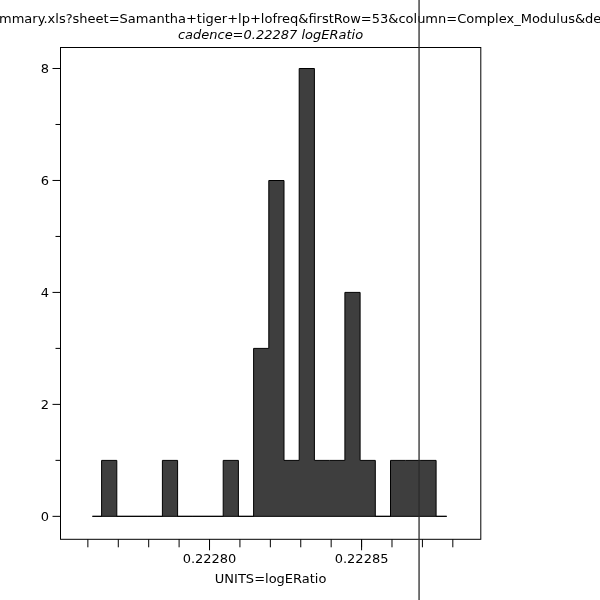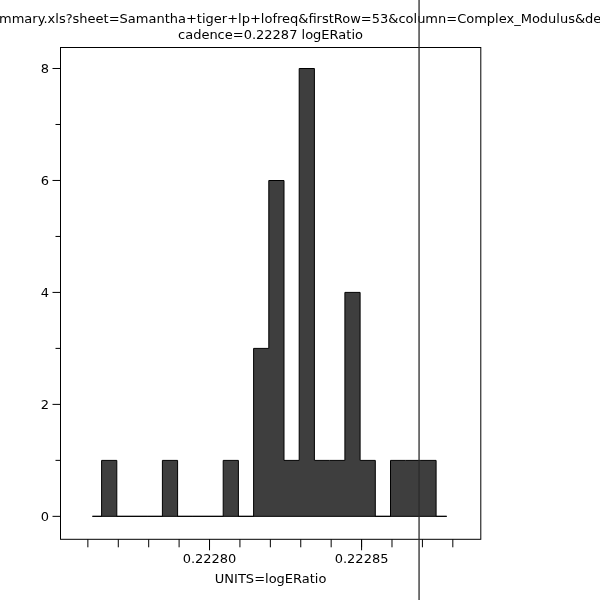--- a/index.html
+++ b/index.html
@@ -13,21 +13,21 @@
   .page { position: relative; width: 600px; height: 600px; background: #ffffff; }
   .title-line1 {
     position: absolute; top: 11px; left: 0; width: 600px; height: 17px;
     overflow: hidden; white-space: nowrap;
     font-size: 13px; line-height: 16px; color: #000;
   }
   .title-line1 span { display: inline-block; margin-left: -1px; white-space: nowrap; }
   .title-line2 {
     position: absolute; top: 27px; left: 60px; width: 421px;
     text-align: center; white-space: nowrap;
-    font-size: 13px; line-height: 16px; color: #000;
+    font-size: 13px; line-height: 16px; color: #000; font-style: italic;
   }
   svg.chart { position: absolute; left: 0; top: 0; }
 </style>
 </head>
 <body>
 
 <div class="page">
   <div class="title-line1">
     <span>mmary.xls?sheet=Samantha+tiger+lp+lofreq&amp;firstRow=53&amp;column=Complex_Modulus&amp;depende</span>
   </div>

